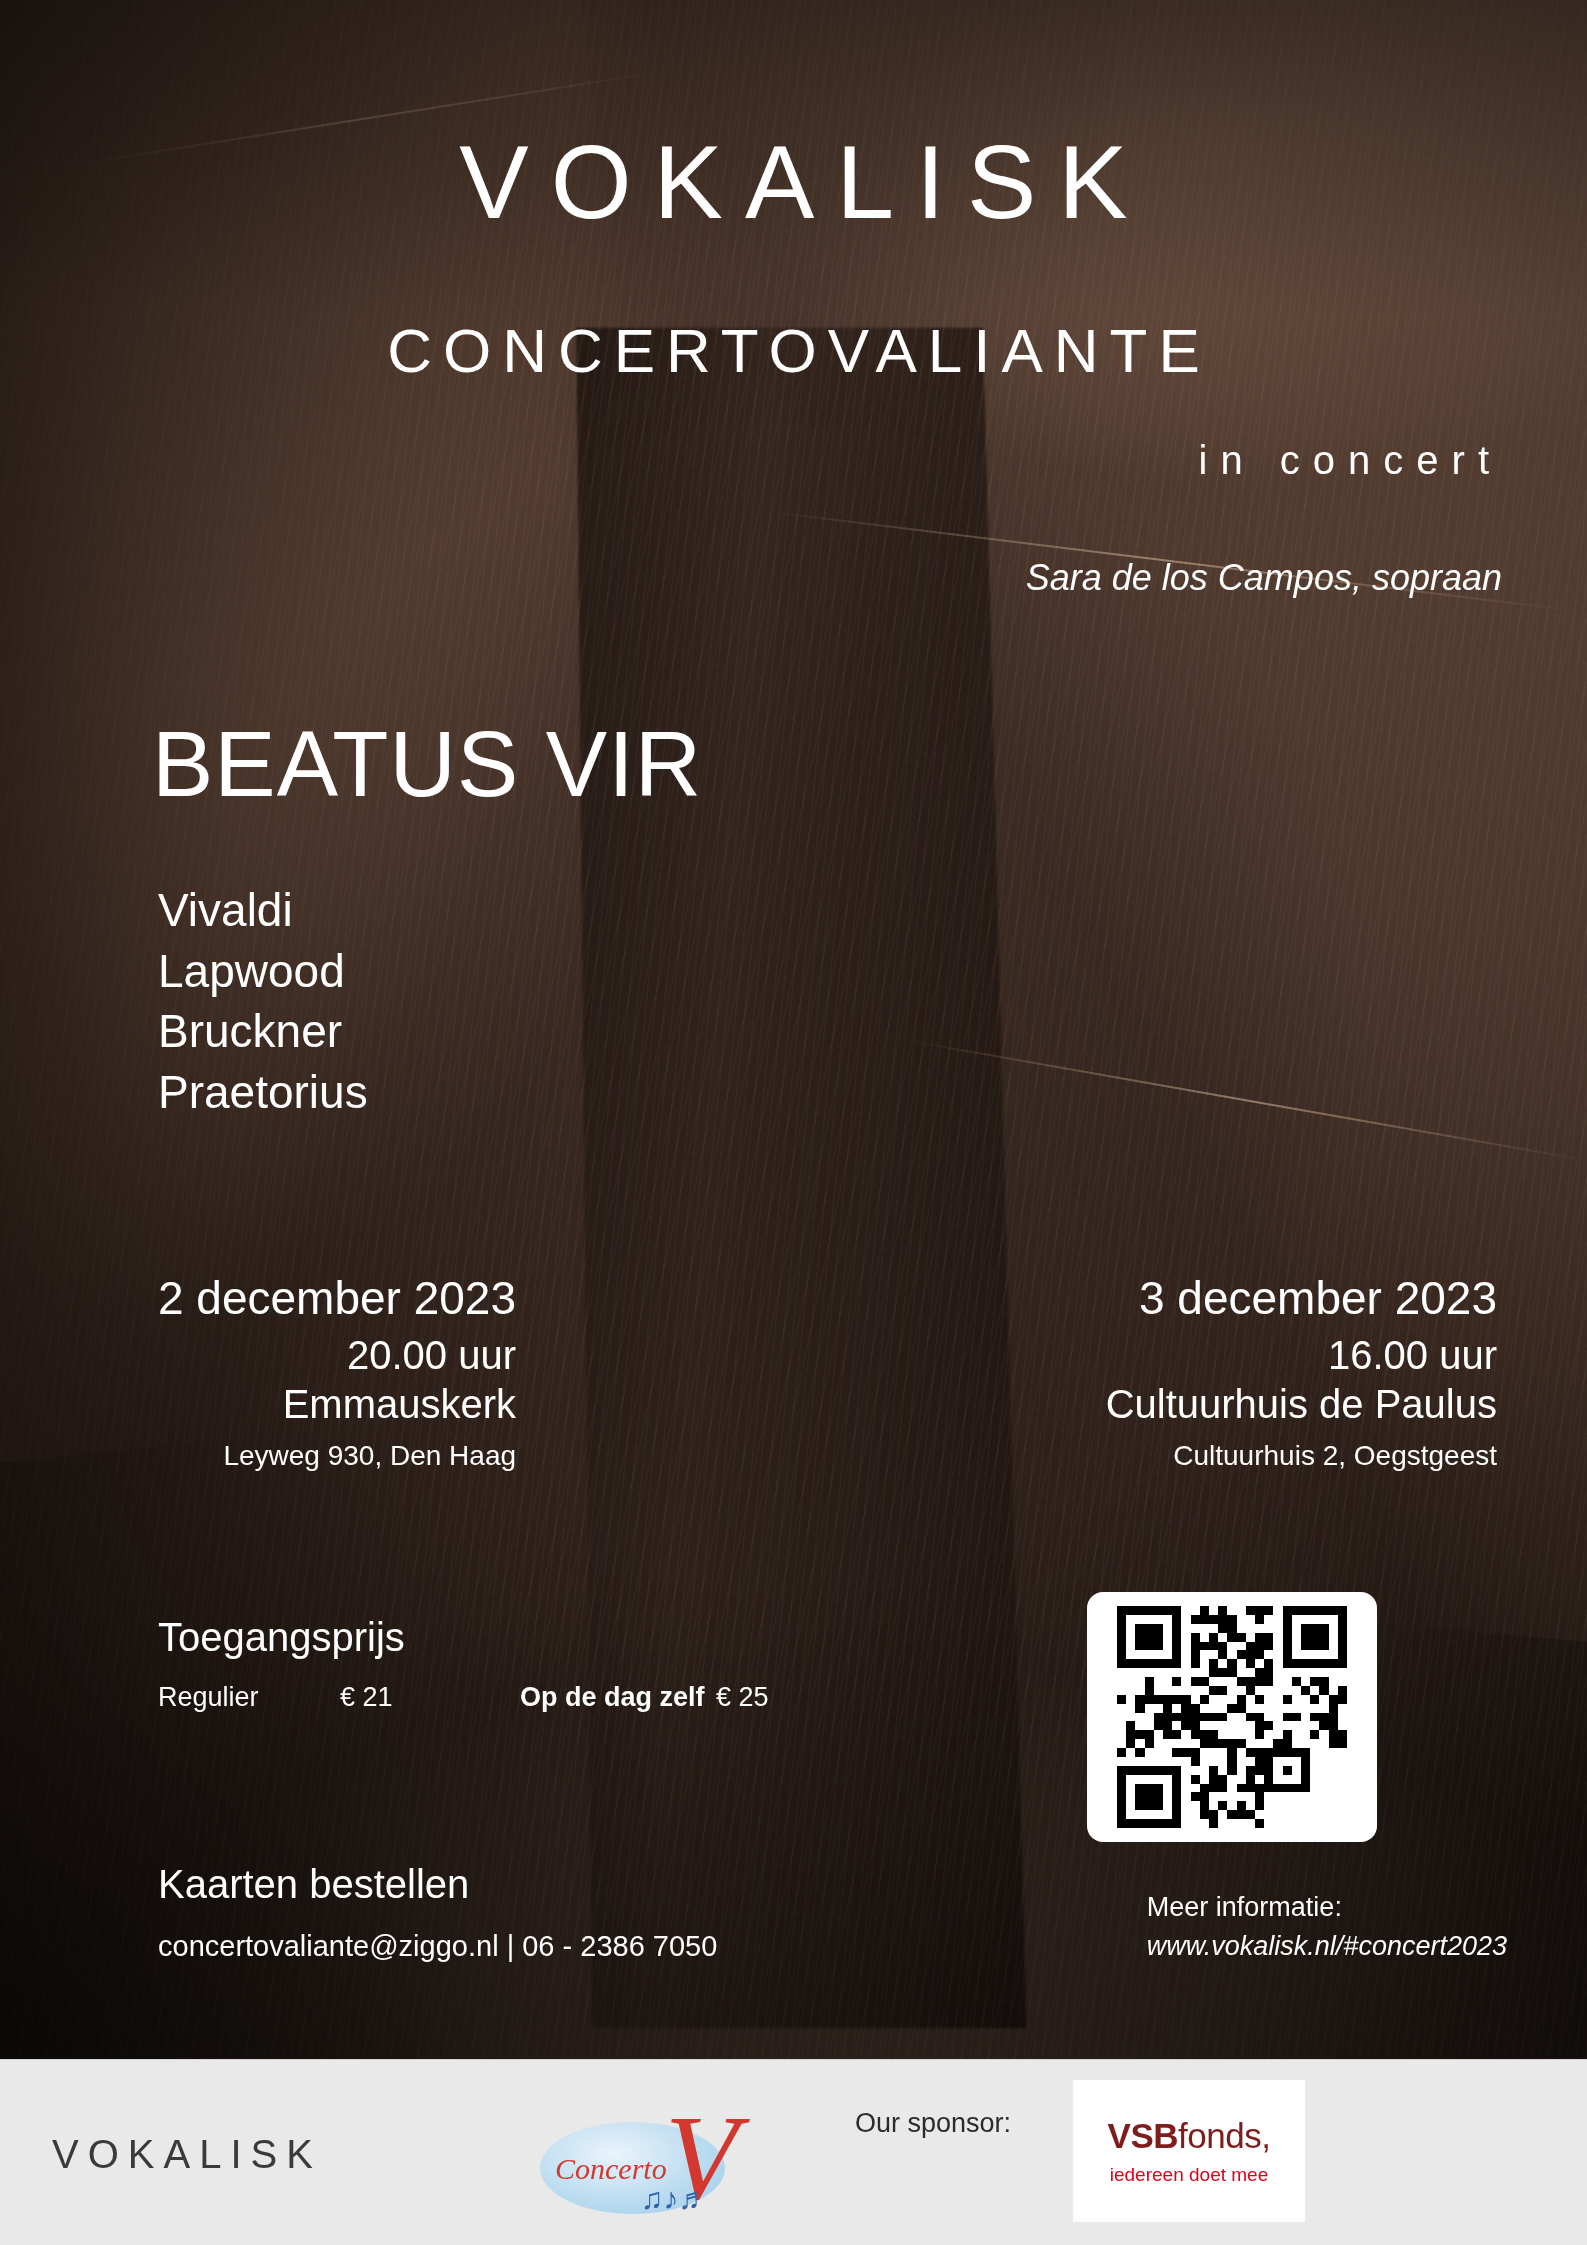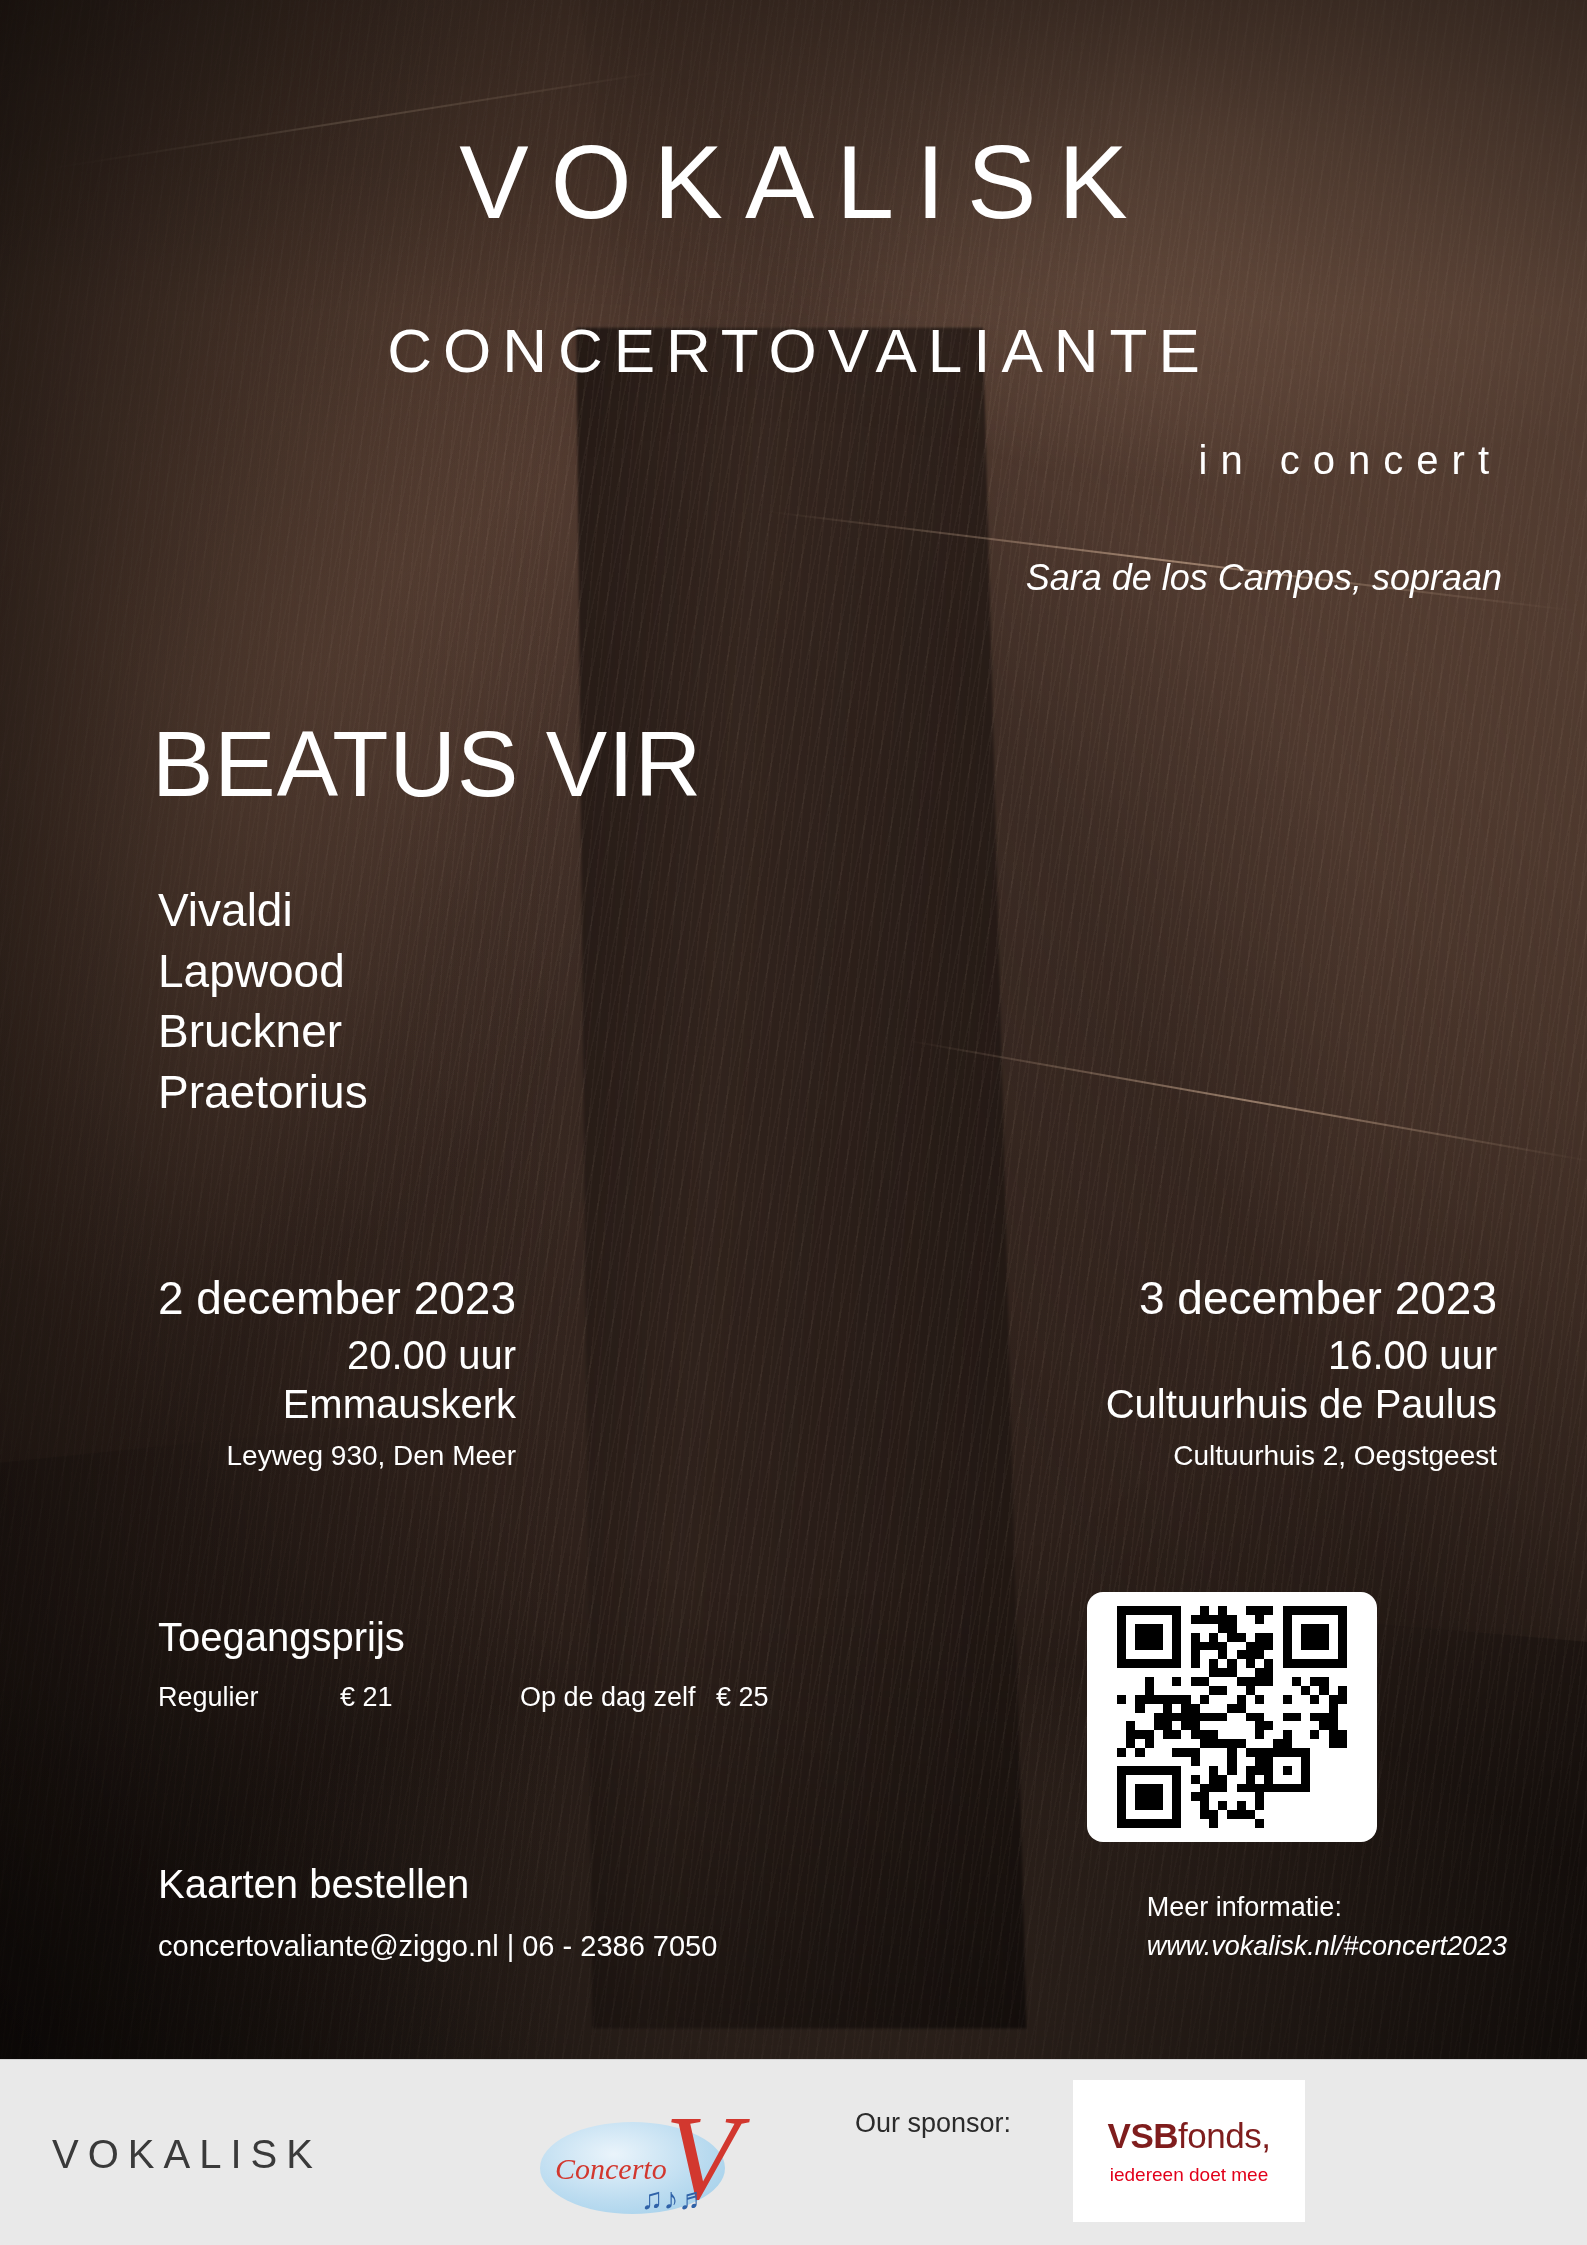--- a/index.html
+++ b/index.html
@@ -223,21 +223,21 @@
     font-weight: 300;
     border-collapse: collapse;
   }
   .price-table td {
     padding: 0 0 12px 0;
     vertical-align: top;
     white-space: nowrap;
   }
   .price-table td.label { width: 182px; }
   .price-table td.value { width: 180px; }
-  .price-table td.label2 { width: 196px; }
+  .price-table td.label2 { width: 196px; font-weight: bold; }
 
   .order-heading {
     position: absolute;
     top: 1862px;
     left: 158px;
     font-size: 40px;
     font-weight: 300;
   }
   .order-contact {
     position: absolute;
@@ -407,21 +407,21 @@
       <div>Vivaldi</div>
       <div>Lapwood</div>
       <div>Bruckner</div>
       <div>Praetorius</div>
     </div>
 
     <div class="perf perf-left">
       <div class="date">2 december 2023</div>
       <div class="time">20.00 uur</div>
       <div class="venue">Emmauskerk</div>
-      <div class="address">Leyweg 930, Den Meer</div>
+      <div class="address">Leyweg 930, Den Haag</div>
     </div>
 
     <div class="perf perf-right">
       <div class="date">3 december 2023</div>
       <div class="time">16.00 uur</div>
       <div class="venue">Cultuurhuis de Paulus</div>
       <div class="address">Cultuurhuis 2, Oegstgeest</div>
     </div>
 
     <div class="prices-heading">Toegangsprijs</div>

